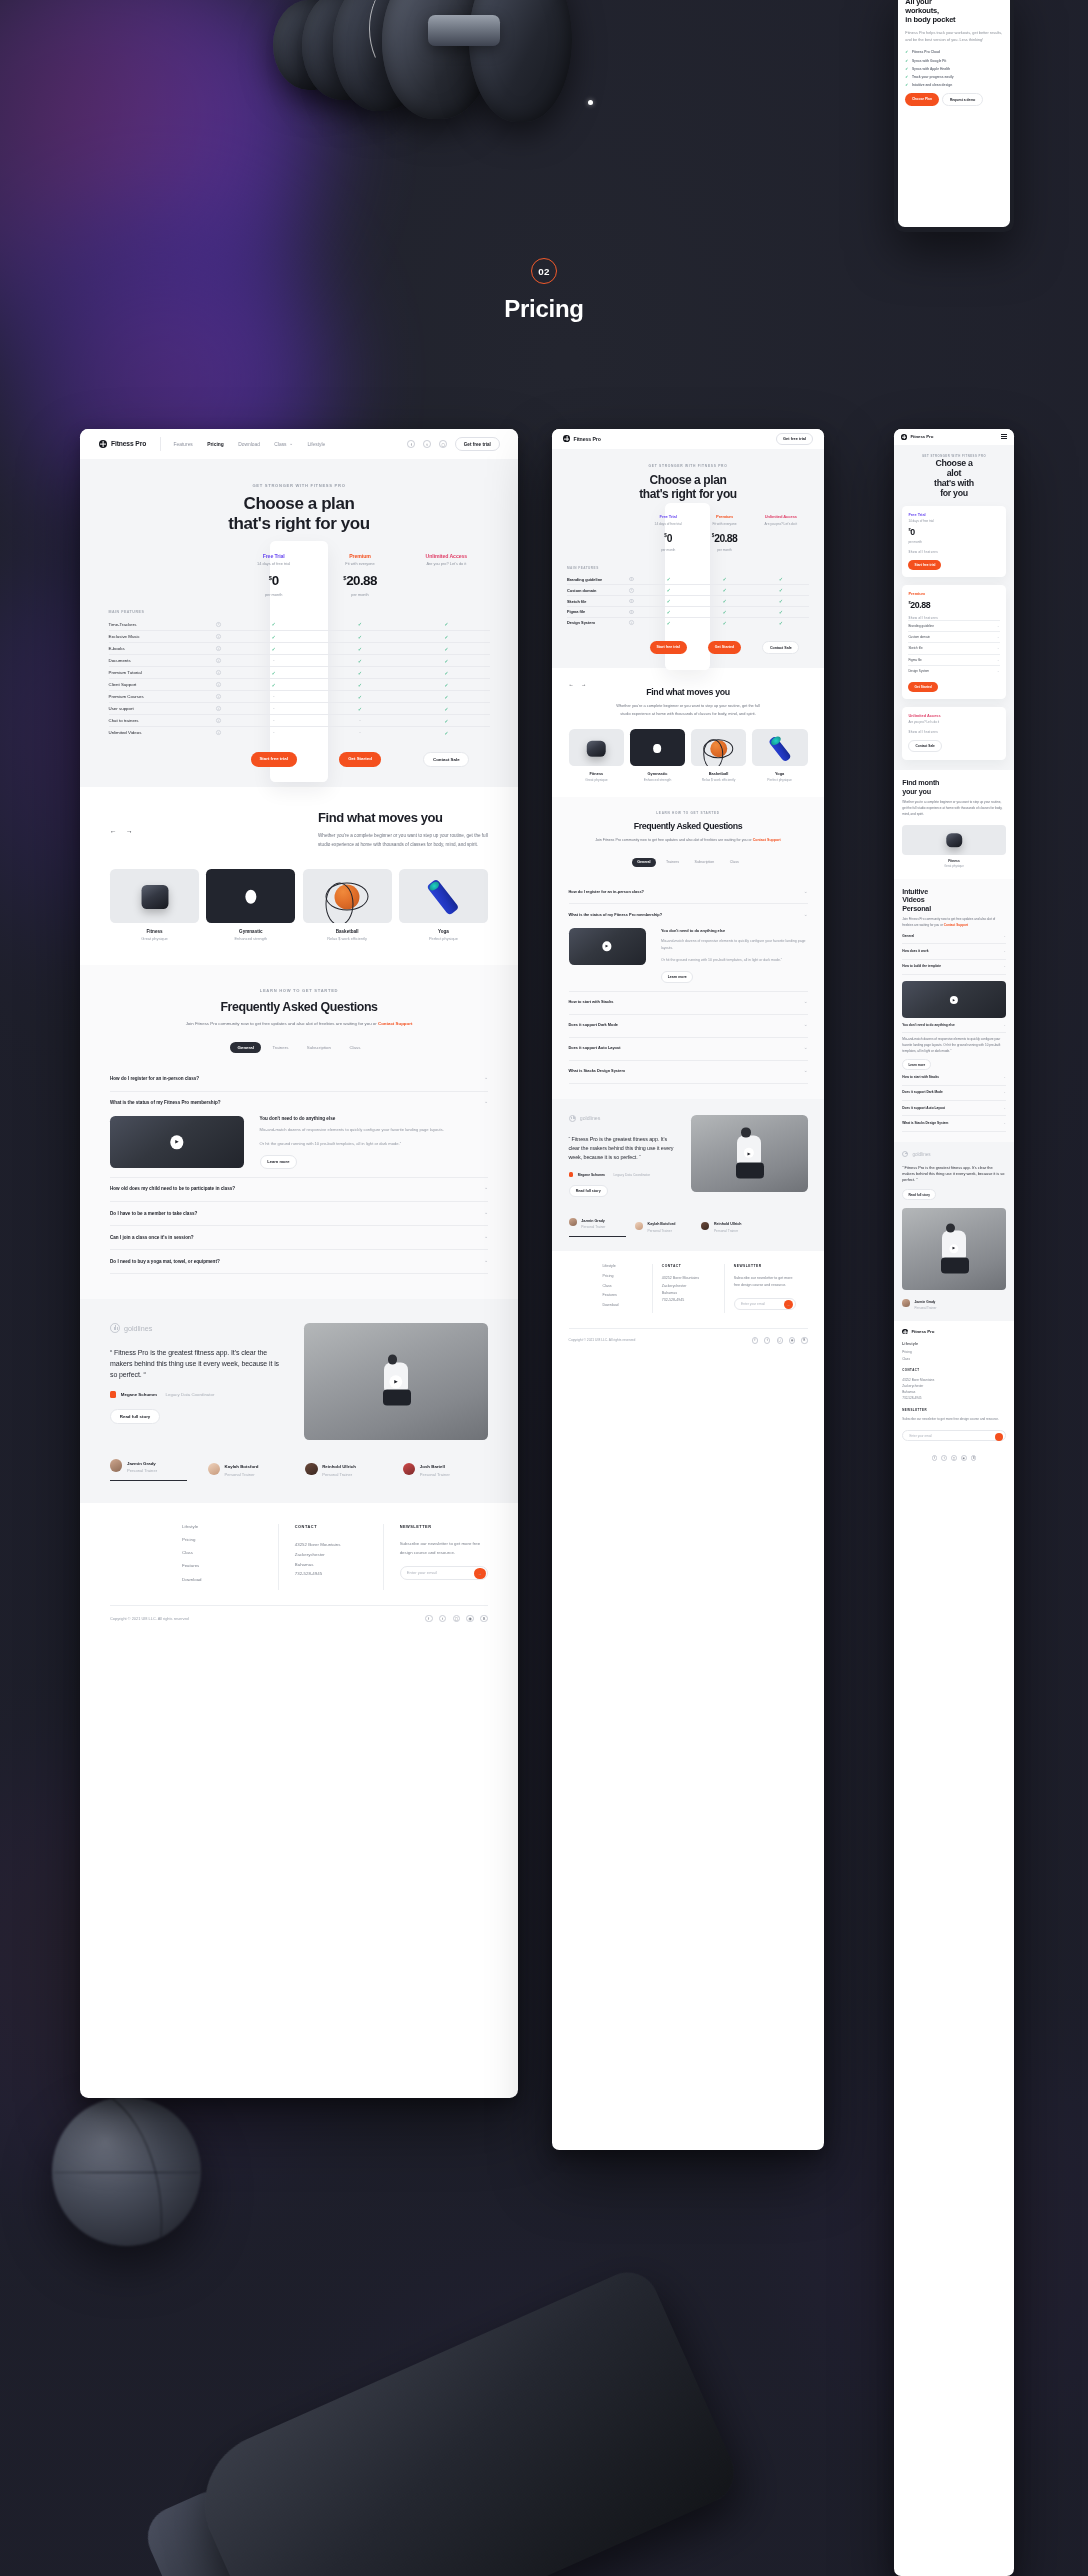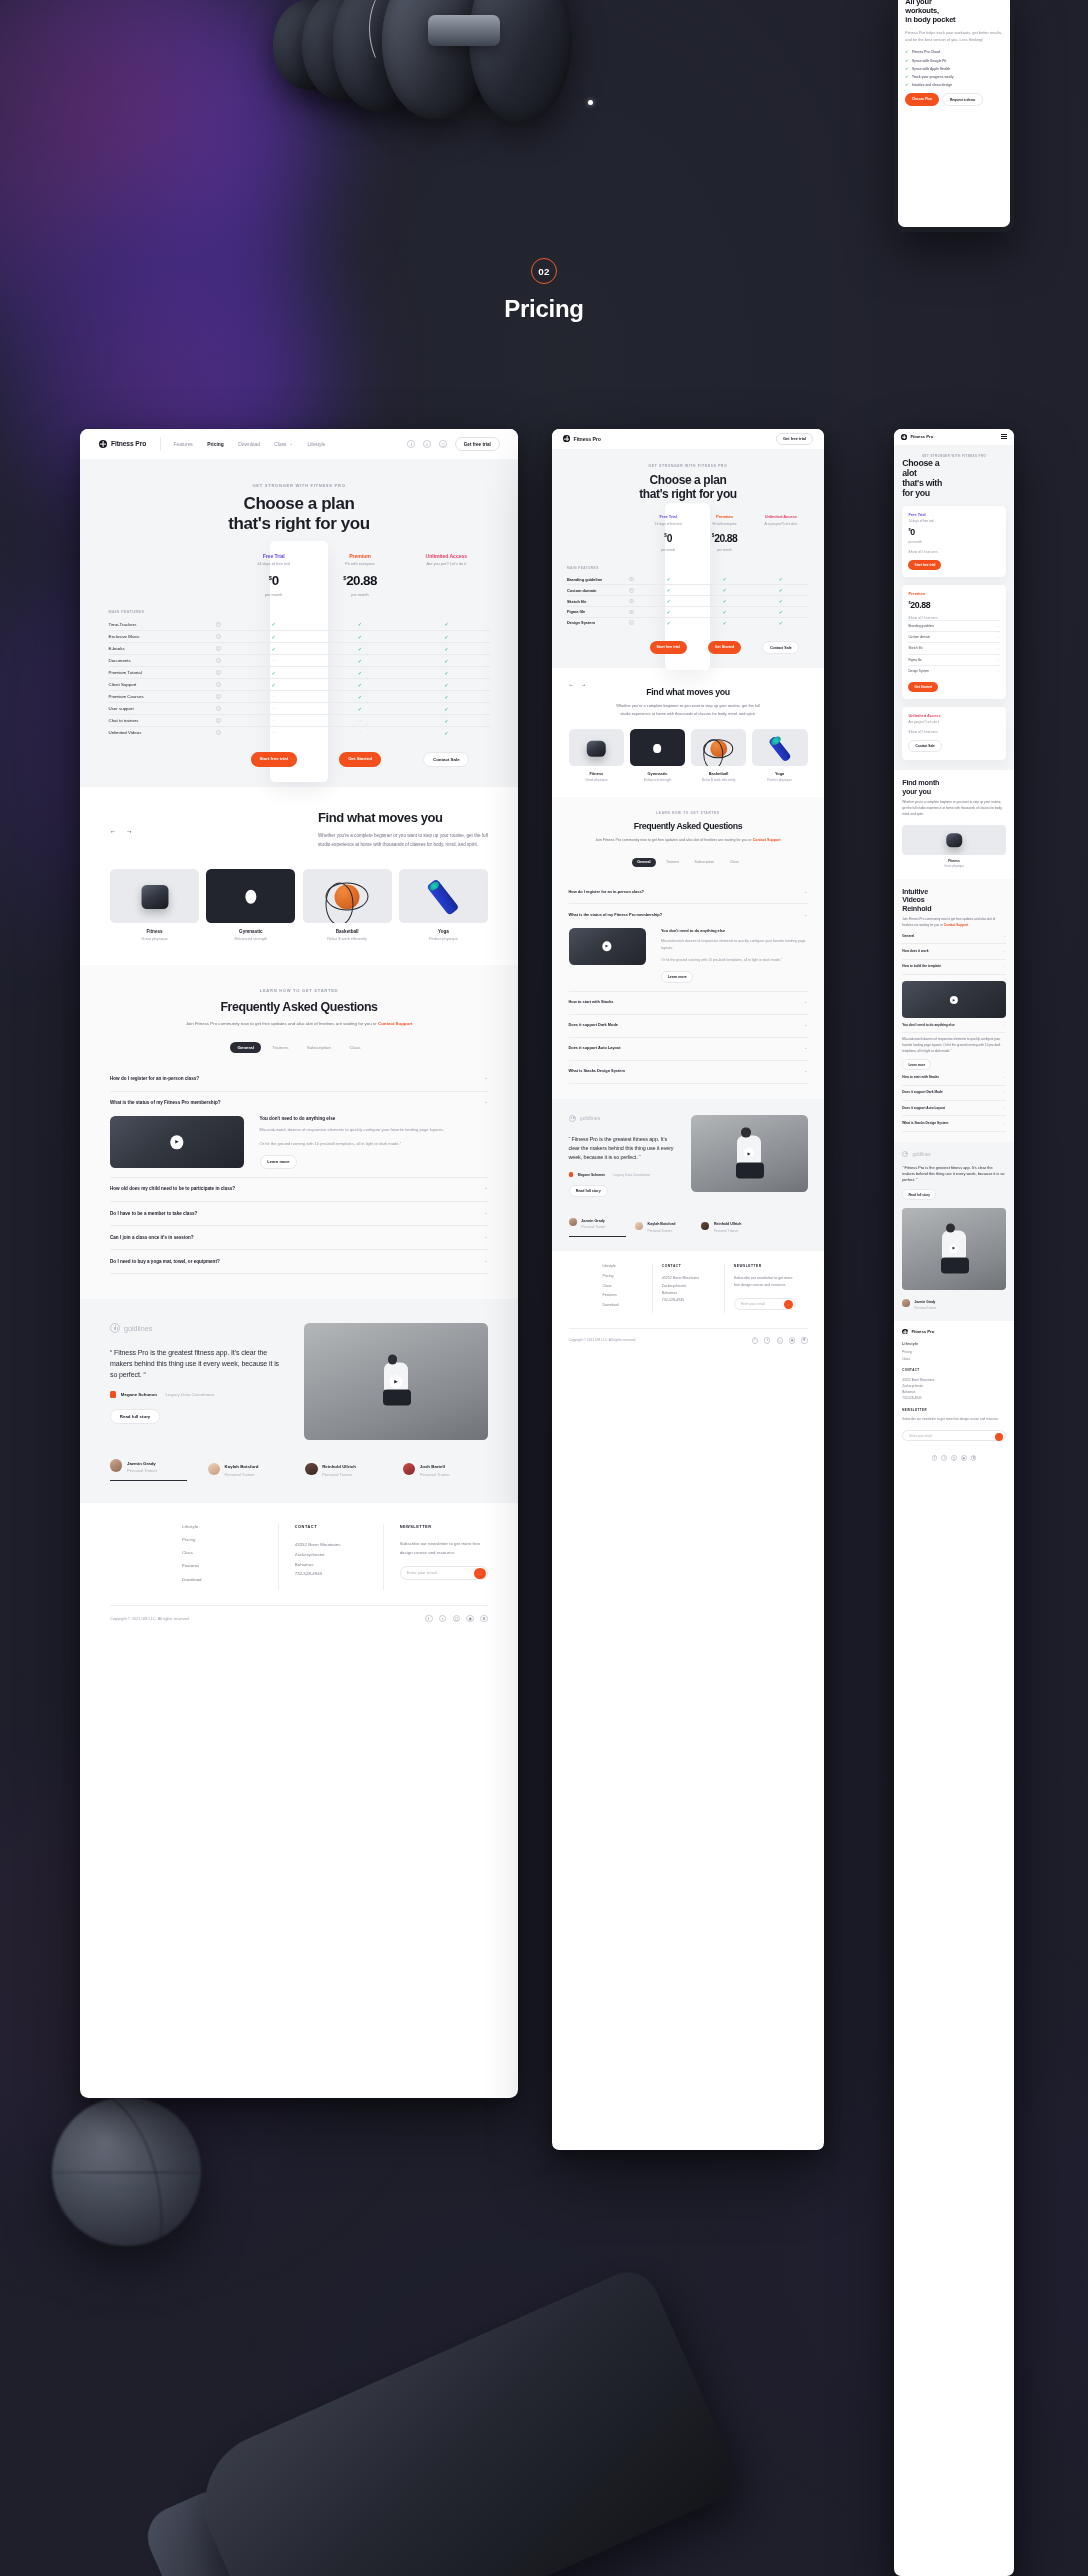--- a/index.html
+++ b/index.html
@@ -260,21 +260,21 @@
   .t-foot .copy .c{font-size:3.3px;}
 
   
   #phone-shell { left:894px; top:429px; width:120px; height:2147px; border-radius:7.2px; }
   .pnav { height:15.5px; display:flex; align-items:center; padding:0 7.2px; }
   .pnav .brand { font-size:4.4px; } .pnav .brand .logo{width:5.7px;height:5.7px;}
   .pnav .brand .logo:before{top:0.6px;height:4.4px;width:0.6px;} .pnav .brand .logo:after{left:0.6px;width:4.4px;height:0.6px;}
   .pnav .burger { margin-left:auto; display:flex; flex-direction:column; gap:1.3px; }
   .pnav .burger i { width:5.7px; height:0.7px; background:#1c1e26; display:block; }
   .p-price { background:#f4f5f7; padding:9.3px 8.2px 10.3px; }
-  .p-h2 { font-size:8.8px; line-height:1.16; font-weight:700; color:#1c1e26; letter-spacing:-0.3px; }
+  .p-h2 { text-align:center; font-size:8.8px; line-height:1.16; font-weight:700; color:#1c1e26; letter-spacing:-0.3px; }
   .p-eyebrow { text-align:center; font-size:2.8px; font-weight:700; letter-spacing:0.5px; color:#9aa0ab; }
   .pcard { background:#fff; border-radius:4.6px; padding:6.2px 6.2px 7.2px; margin-top:7.2px; box-shadow:0 4.1px 11.3px rgba(26,30,48,.05);}
   .pcard .pname { font-size:3.9px; font-weight:700; }
   .pcard .pdesc { font-size:3px; color:#9096a1; margin-top:2.1px; }
   .pcard .pprice{ margin-top:5.2px; font-size:8.8px; font-weight:700; color:#14161c; letter-spacing:-0.4px; line-height:1;}
   .pcard .pprice sup{font-size:4.1px; vertical-align:super;}
   .pcard .pper { font-size:3px; color:#9096a1; margin-top:2.6px; }
   .pcard .mf { font-size:2.8px; font-weight:700; letter-spacing:0.4px; color:#a3a8b2; margin-top:6.2px; }
   .pfeat { display:flex; align-items:center; border-top:0.5px solid #eceef1; padding:3.1px 0; font-size:3.1px; color:#4a4f59;}
   .pfeat .chev { margin-left:auto; color:#b9bdc5; font-size:3.1px;}
@@ -1098,21 +1098,21 @@
     <div class="p-p">Whether you're a complete beginner or you want to step up your routine, get the full studio experience at home with thousands of classes for body, mind, and spirit.</div>
     <div class="p-thumb">
         <div class="obj-weight" style="width:15.5px;height:13.4px"></div>
       </div>
     <div class="p-cname">Fitness</div>
     <div class="p-csub">Great physique</div>
   </div>
 
   <div class="p-sec alt">
     <div class="p-h3">
-      <span>Intuitive</span><br><span>Videos</span><br><span>Reinhold</span>
+      <span>Intuitive</span><br><span>Videos</span><br><span>Personal</span>
     </div>
     <div class="p-p">
       <span>Join Fitness Pro community now to get free updates and also alot of freebies are waiting for you or </span><span style="color:#f4501e;font-weight:700">Contact Support</span>
     </div>
     <div class="p-faq-item">
         <span class="t">General</span>
         <span class="chev">⌄</span>
       </div>
     <div id="phone-faq"><div class="p-faq-item">
           <span class="t">How does it work</span>

